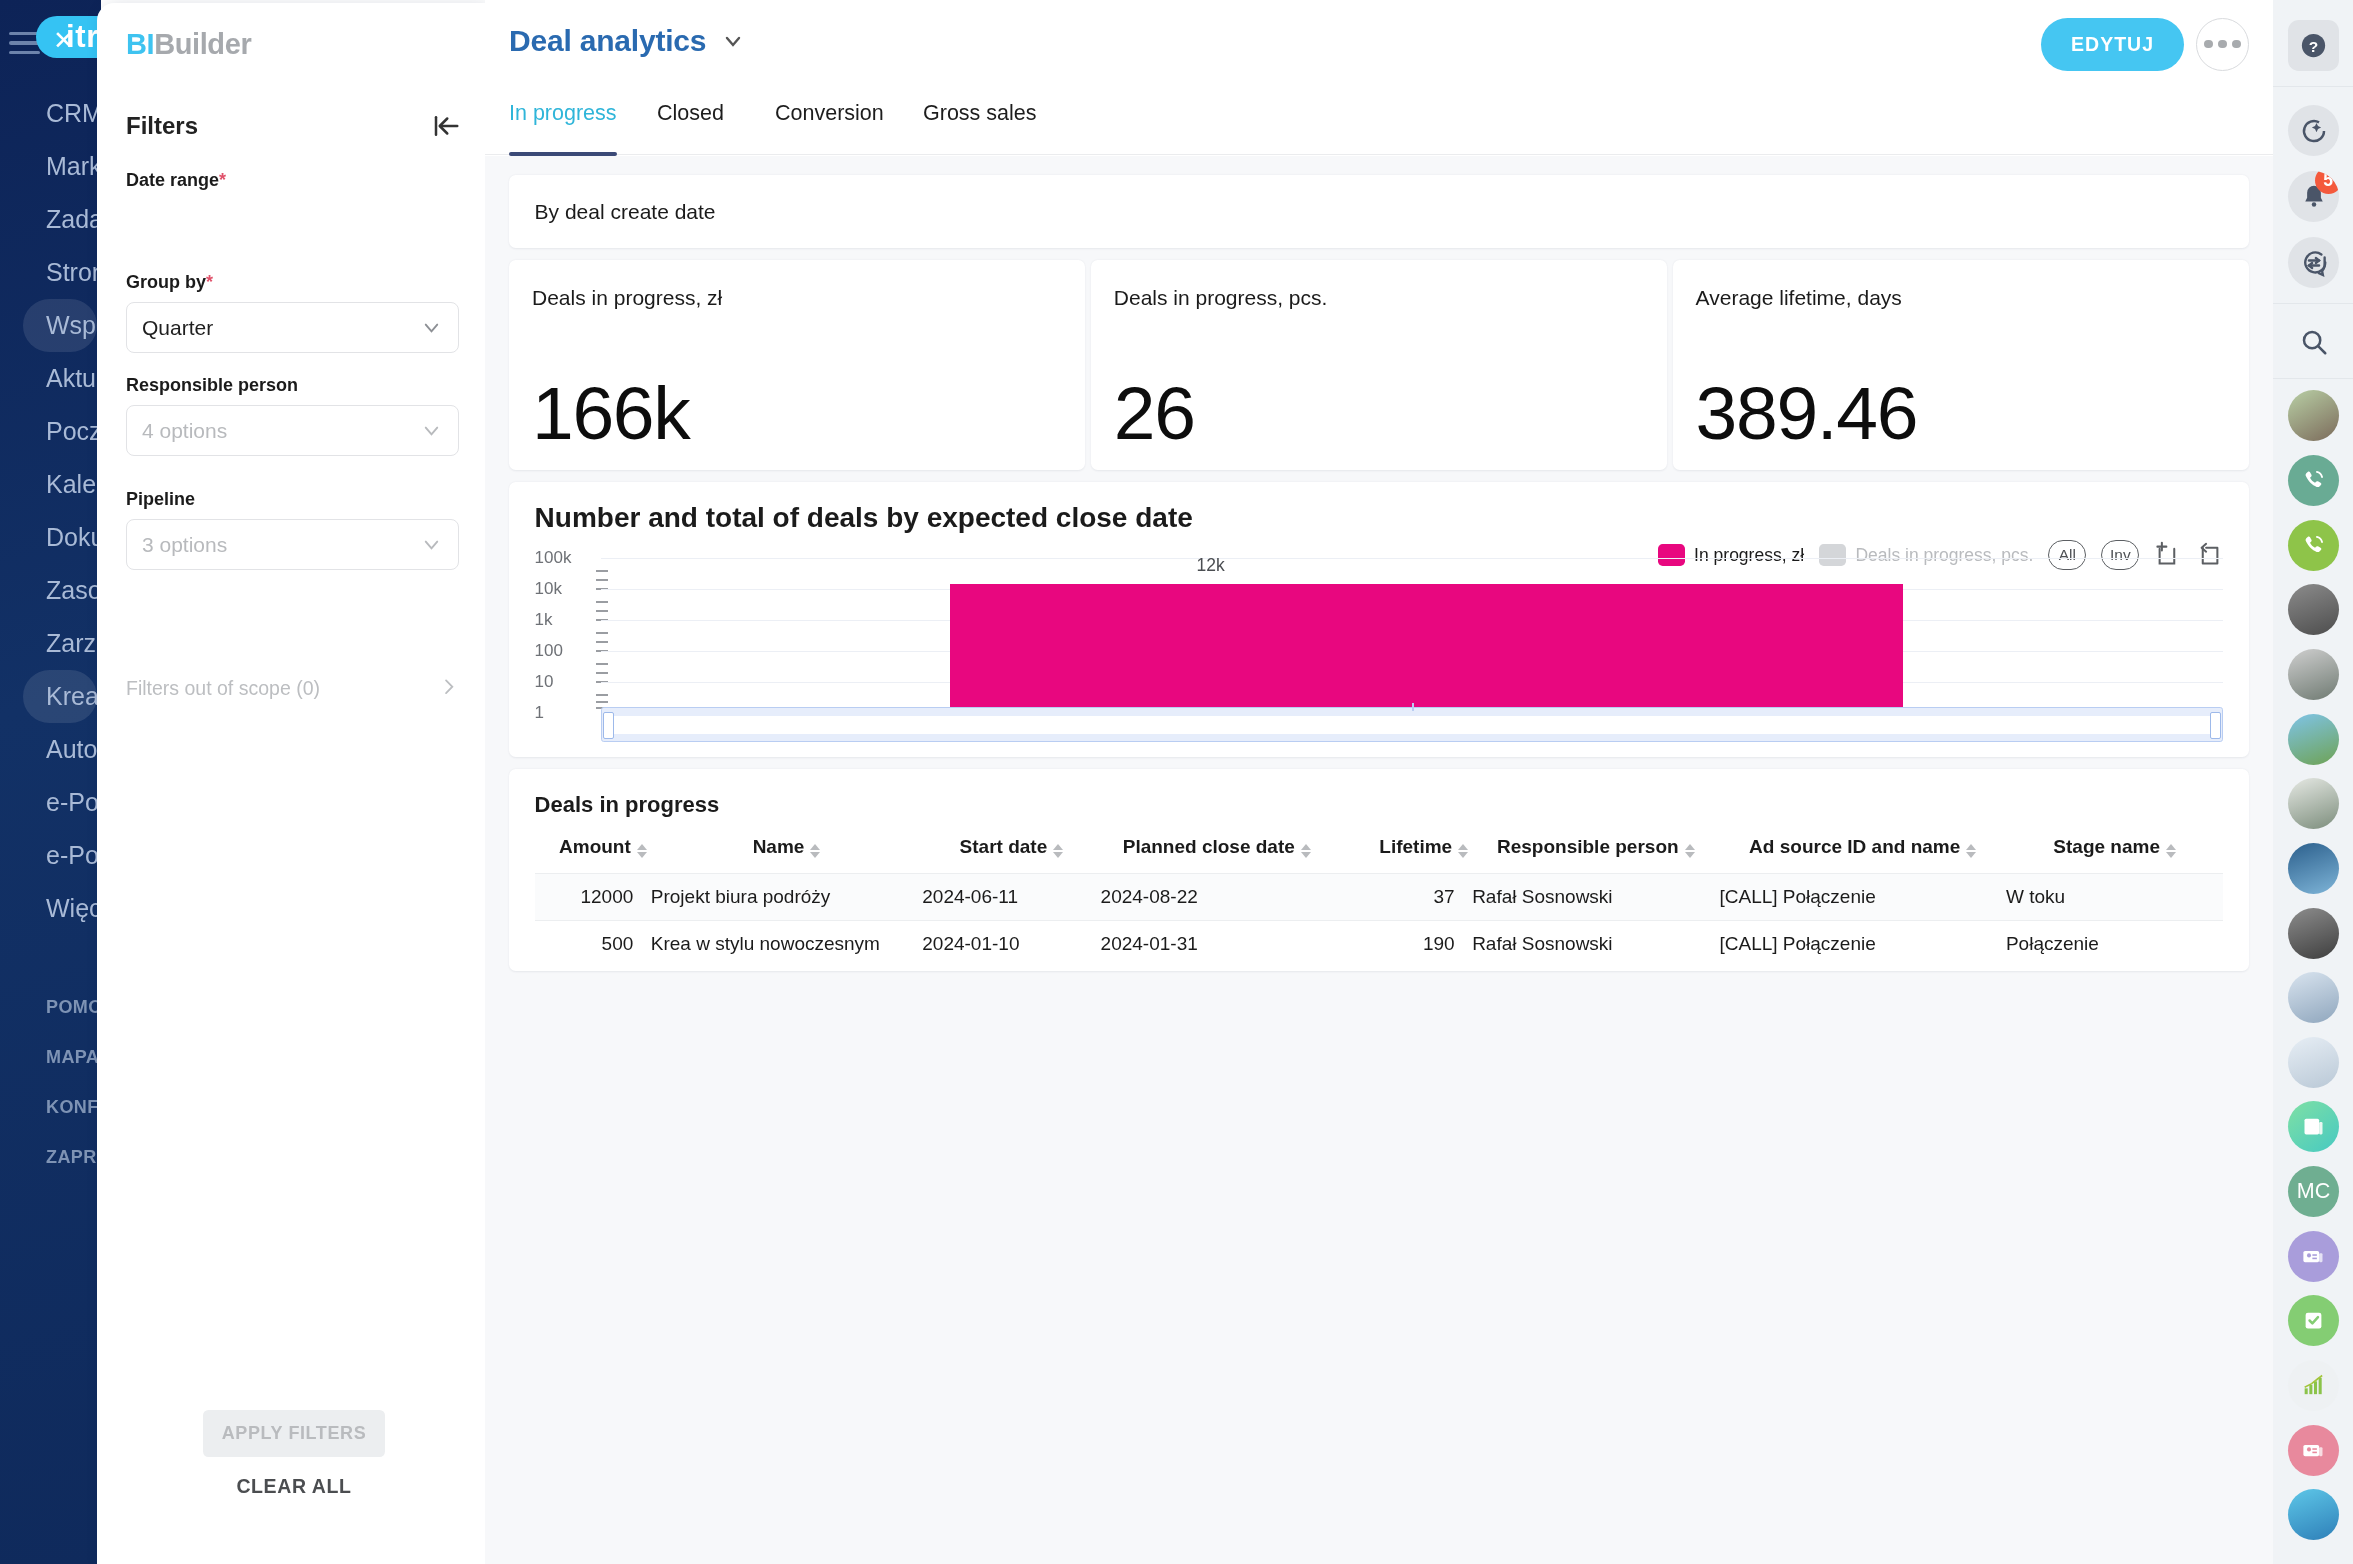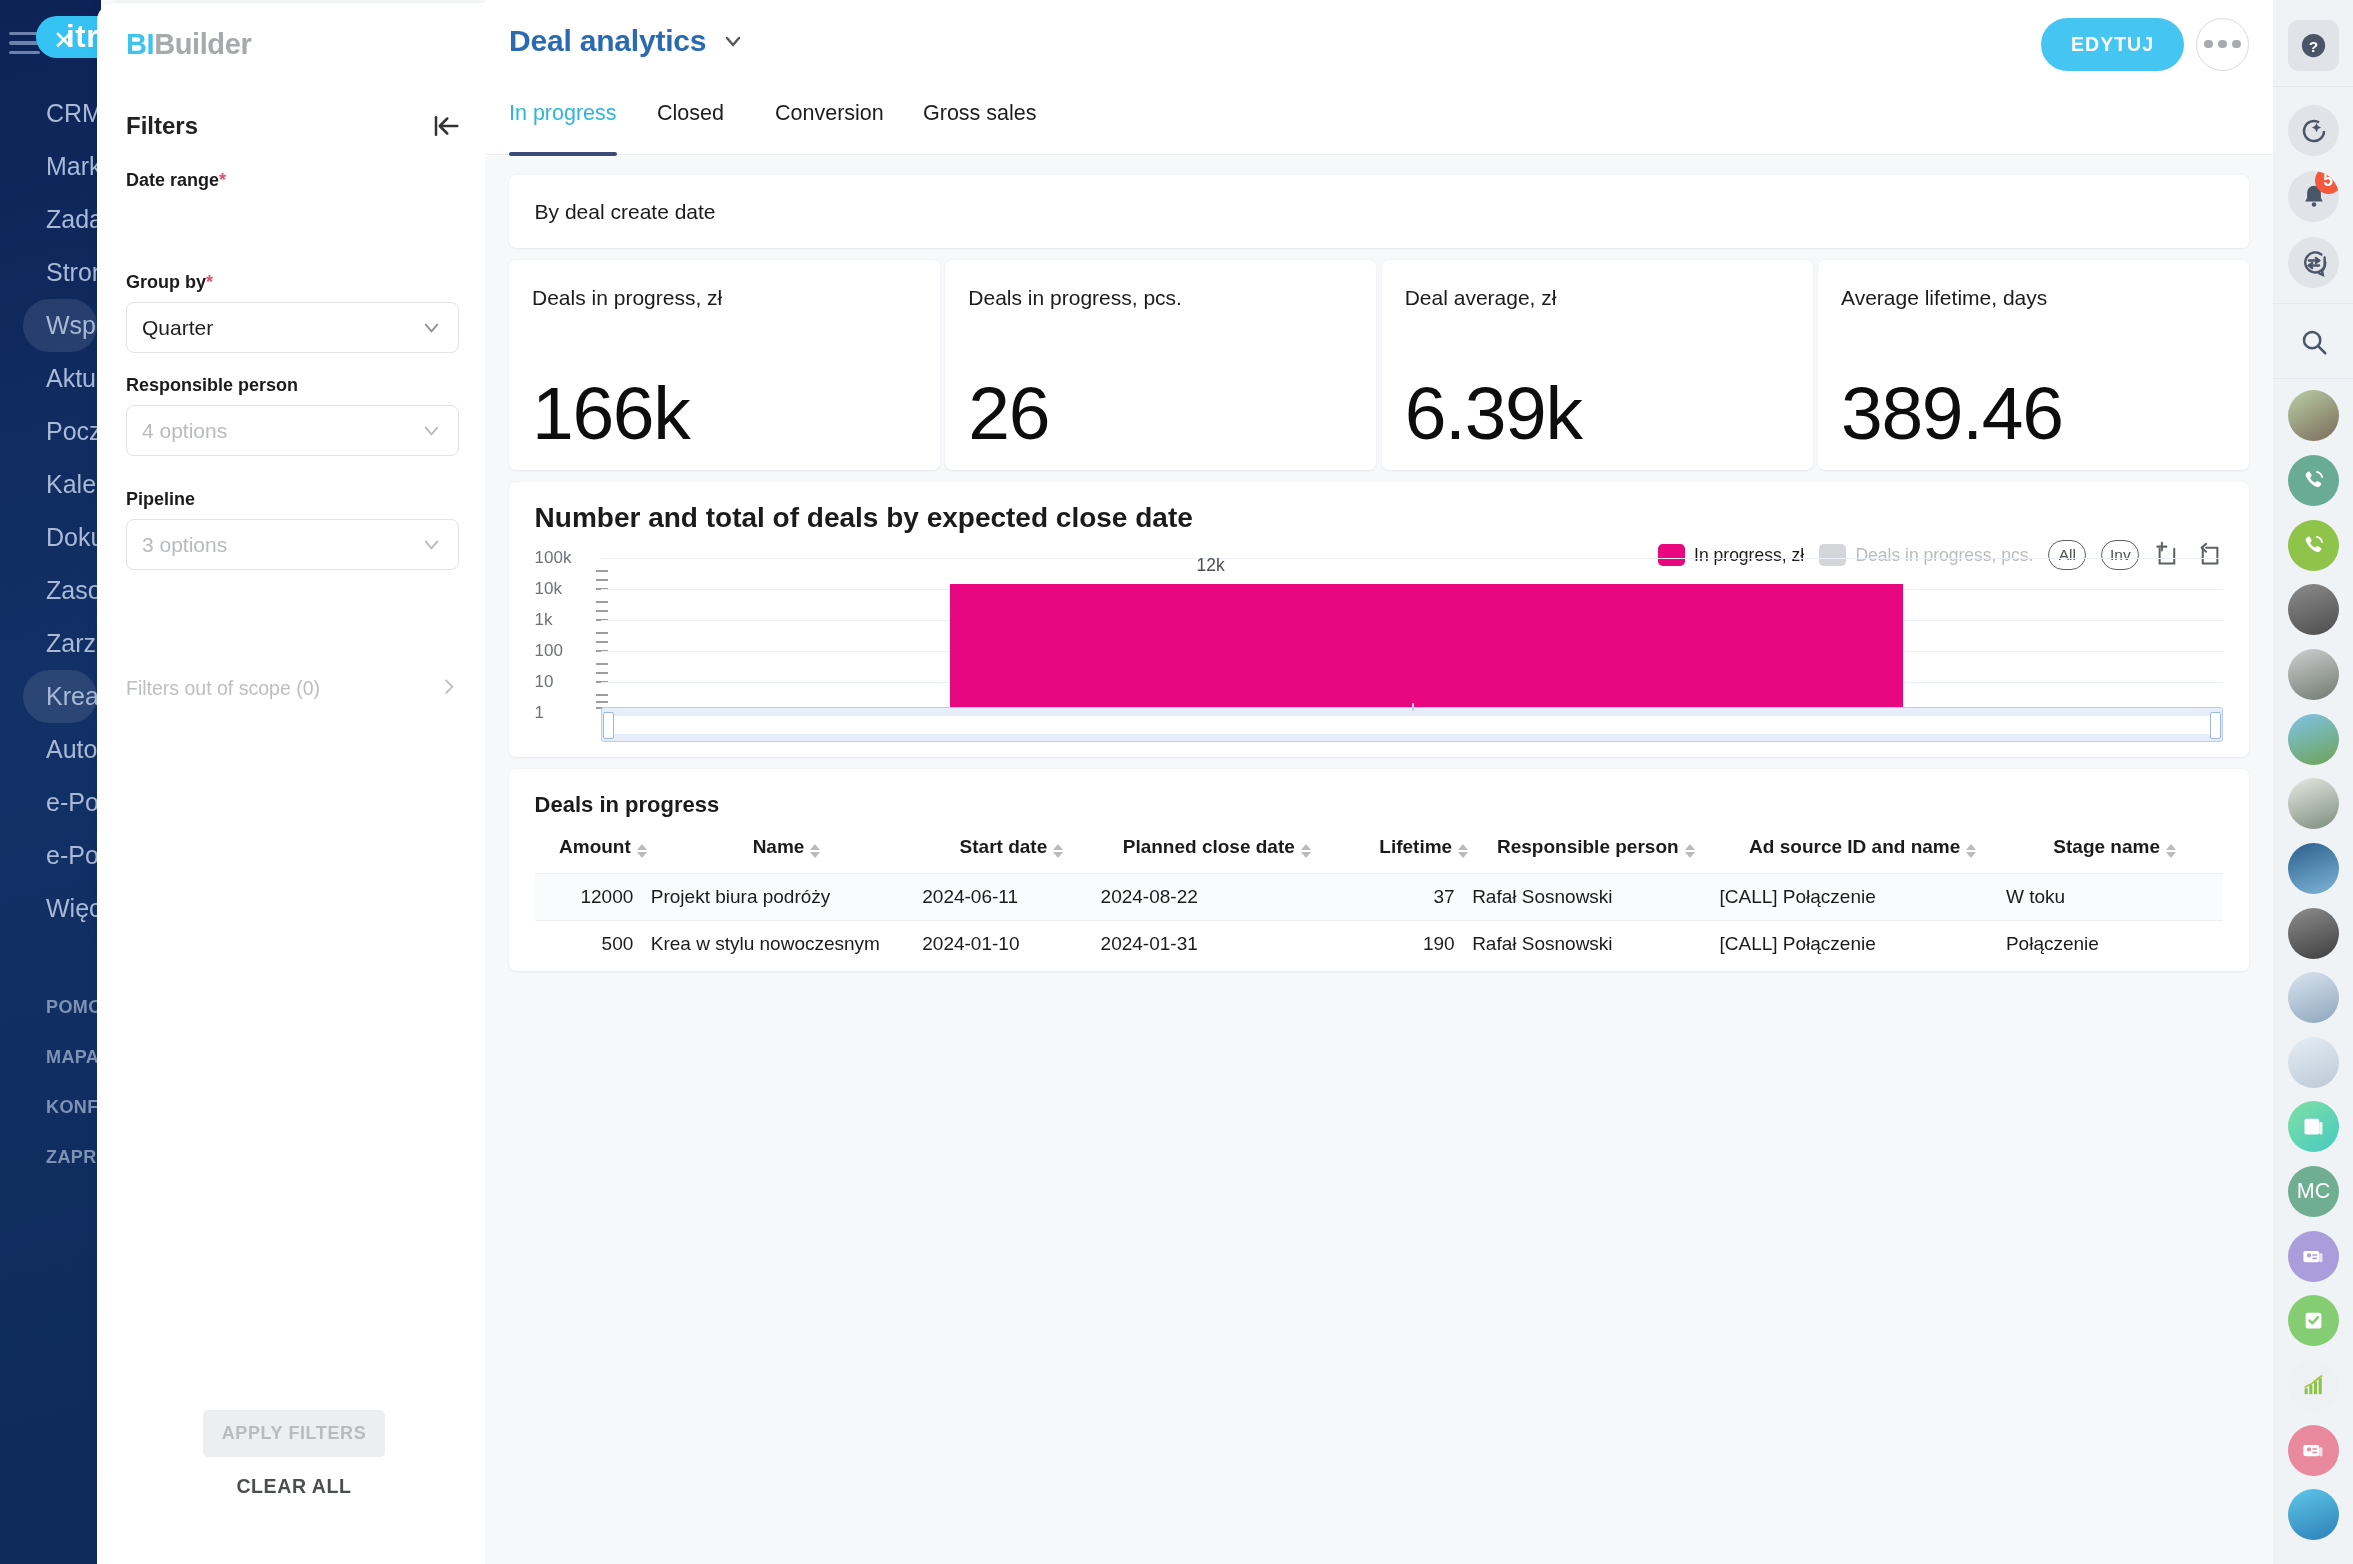--- a/index.html
+++ b/index.html
@@ -314,24 +314,20 @@
       </div>
 
       <div class="kpis">
         <div class="card kpi">
           <div class="kpi-label">Deals in progress, zł</div>
           <div class="kpi-value">166k</div>
         </div>
         <div class="card kpi">
           <div class="kpi-label">Deals in progress, pcs.</div>
           <div class="kpi-value">26</div>
-        </div>
-        <div class="card kpi">
-          <div class="kpi-label">Deal average, zł</div>
-          <div class="kpi-value">6.39k</div>
         </div>
         <div class="card kpi">
           <div class="kpi-label">Average lifetime, days</div>
           <div class="kpi-value">389.46</div>
         </div>
       </div>
 
       <div class="card chart-card">
         <div class="chart-title">Number and total of deals by expected close date</div>
 

